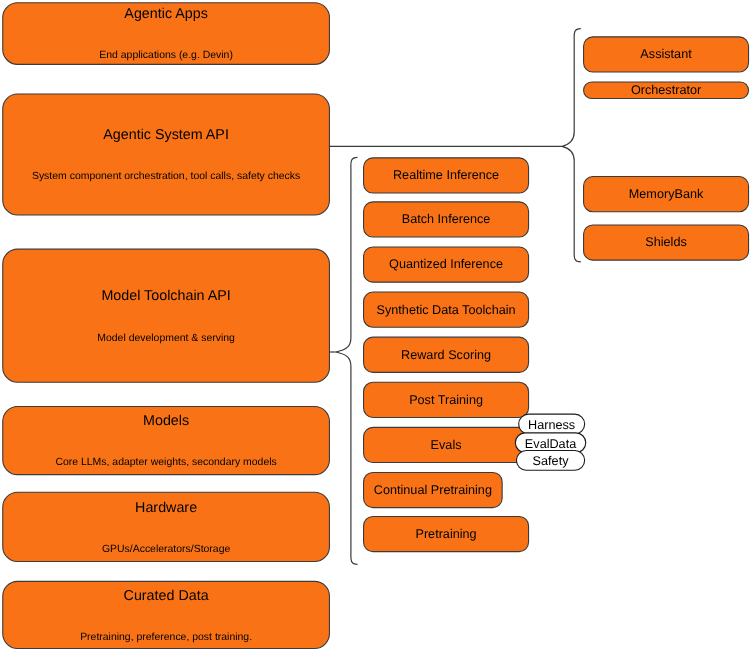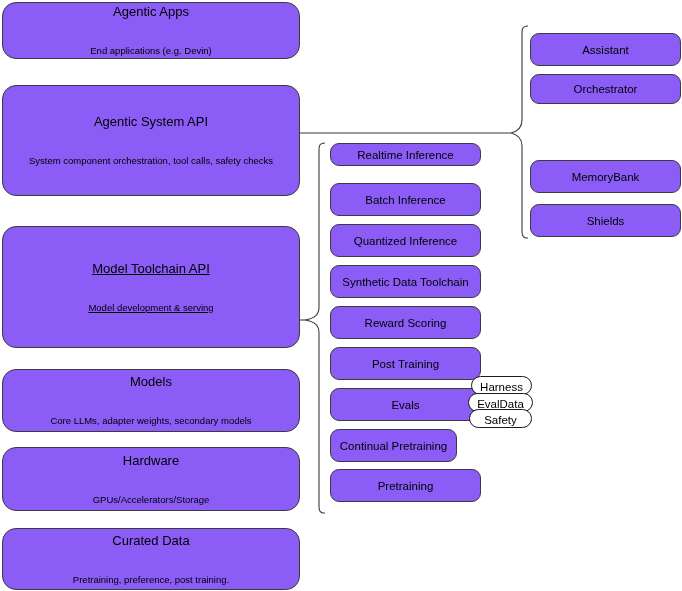--- a/index.html
+++ b/index.html
@@ -18,21 +18,21 @@
   }
   #canvas {
     position: absolute;
     left: 0; top: 0;
     width: 682px;
     height: 591px;
   }
   .node {
     position: absolute;
     box-sizing: border-box;
-    background: #8b5cf6;
+    background: #f97316;
     border: 1px solid #3b3b3b;
     border-radius: 10px;
     display: flex;
     flex-direction: column;
     align-items: center;
     justify-content: center;
     text-align: center;
     gap: 20px;
   }
   .layer {
@@ -112,41 +112,41 @@
   <div class="node layer" style="left:2px; top:2px; width:298px; height:57px;">
     <div class="title">Agentic Apps</div>
     <div class="subtitle">End applications (e.g. Devin)</div>
   </div>
 
   <div class="node layer" style="left:2px; top:85px; width:298px; height:111px;">
     <div class="title">Agentic System API</div>
     <div class="subtitle">System component orchestration, tool calls, safety checks</div>
   </div>
 
-  <div class="node layer" style="left:2px; top:226px; width:298px; height:122px;text-decoration:underline;">
+  <div class="node layer" style="left:2px; top:226px; width:298px; height:122px;">
     <div class="title">Model Toolchain API</div>
     <div class="subtitle">Model development &amp; serving</div>
   </div>
 
   <div class="node layer" style="left:2px; top:369px; width:298px; height:63px;">
     <div class="title">Models</div>
     <div class="subtitle">Core LLMs, adapter weights, secondary models</div>
   </div>
 
   <div class="node layer" style="left:2px; top:528px; width:298px; height:62px;">
     <div class="title">Curated Data</div>
     <div class="subtitle">Pretraining, preference, post training.</div>
   </div>
 
   <div class="node layer" style="left:2px; top:447px; width:298px; height:64px;">
     <div class="title">Hardware</div>
     <div class="subtitle">GPUs/Accelerators/Storage</div>
   </div>
 
-  <div class="node chip" style="left:330px; top:143px; width:151px; height:23px;">
+  <div class="node chip" style="left:330px; top:143px; width:151px; height:33px;">
     <span>Realtime Inference</span>
   </div>
   <div class="node chip" style="left:330px; top:183px; width:151px; height:33px;">
     <span>Batch Inference</span>
   </div>
   <div class="node chip" style="left:330px; top:224px; width:151px; height:33px;">
     <span>Quantized Inference</span>
   </div>
   <div class="node chip" style="left:330px; top:265px; width:151px; height:33px;">
     <span>Synthetic Data Toolchain</span>
@@ -173,21 +173,21 @@
   <div class="pill" style="left:468px; top:393px; width:65px; height:19px;">
     <span>EvalData</span>
   </div>
   <div class="pill" style="left:469px; top:409px; width:63px; height:19px;">
     <span>Safety</span>
   </div>
 
   <div class="node chip" style="left:530px; top:33px; width:151px; height:33px;">
     <span>Assistant</span>
   </div>
-  <div class="node chip" style="left:530px; top:74px; width:151px; height:30px;">
+  <div class="node chip" style="left:530px; top:74px; width:151px; height:16px;">
     <span>Orchestrator</span>
   </div>
   <div class="node chip" style="left:530px; top:160px; width:151px; height:33px;">
     <span>MemoryBank</span>
   </div>
   <div class="node chip" style="left:530px; top:204px; width:151px; height:33px;text-align:center;">
     <span>Shields</span>
   </div>
 
 </div>

